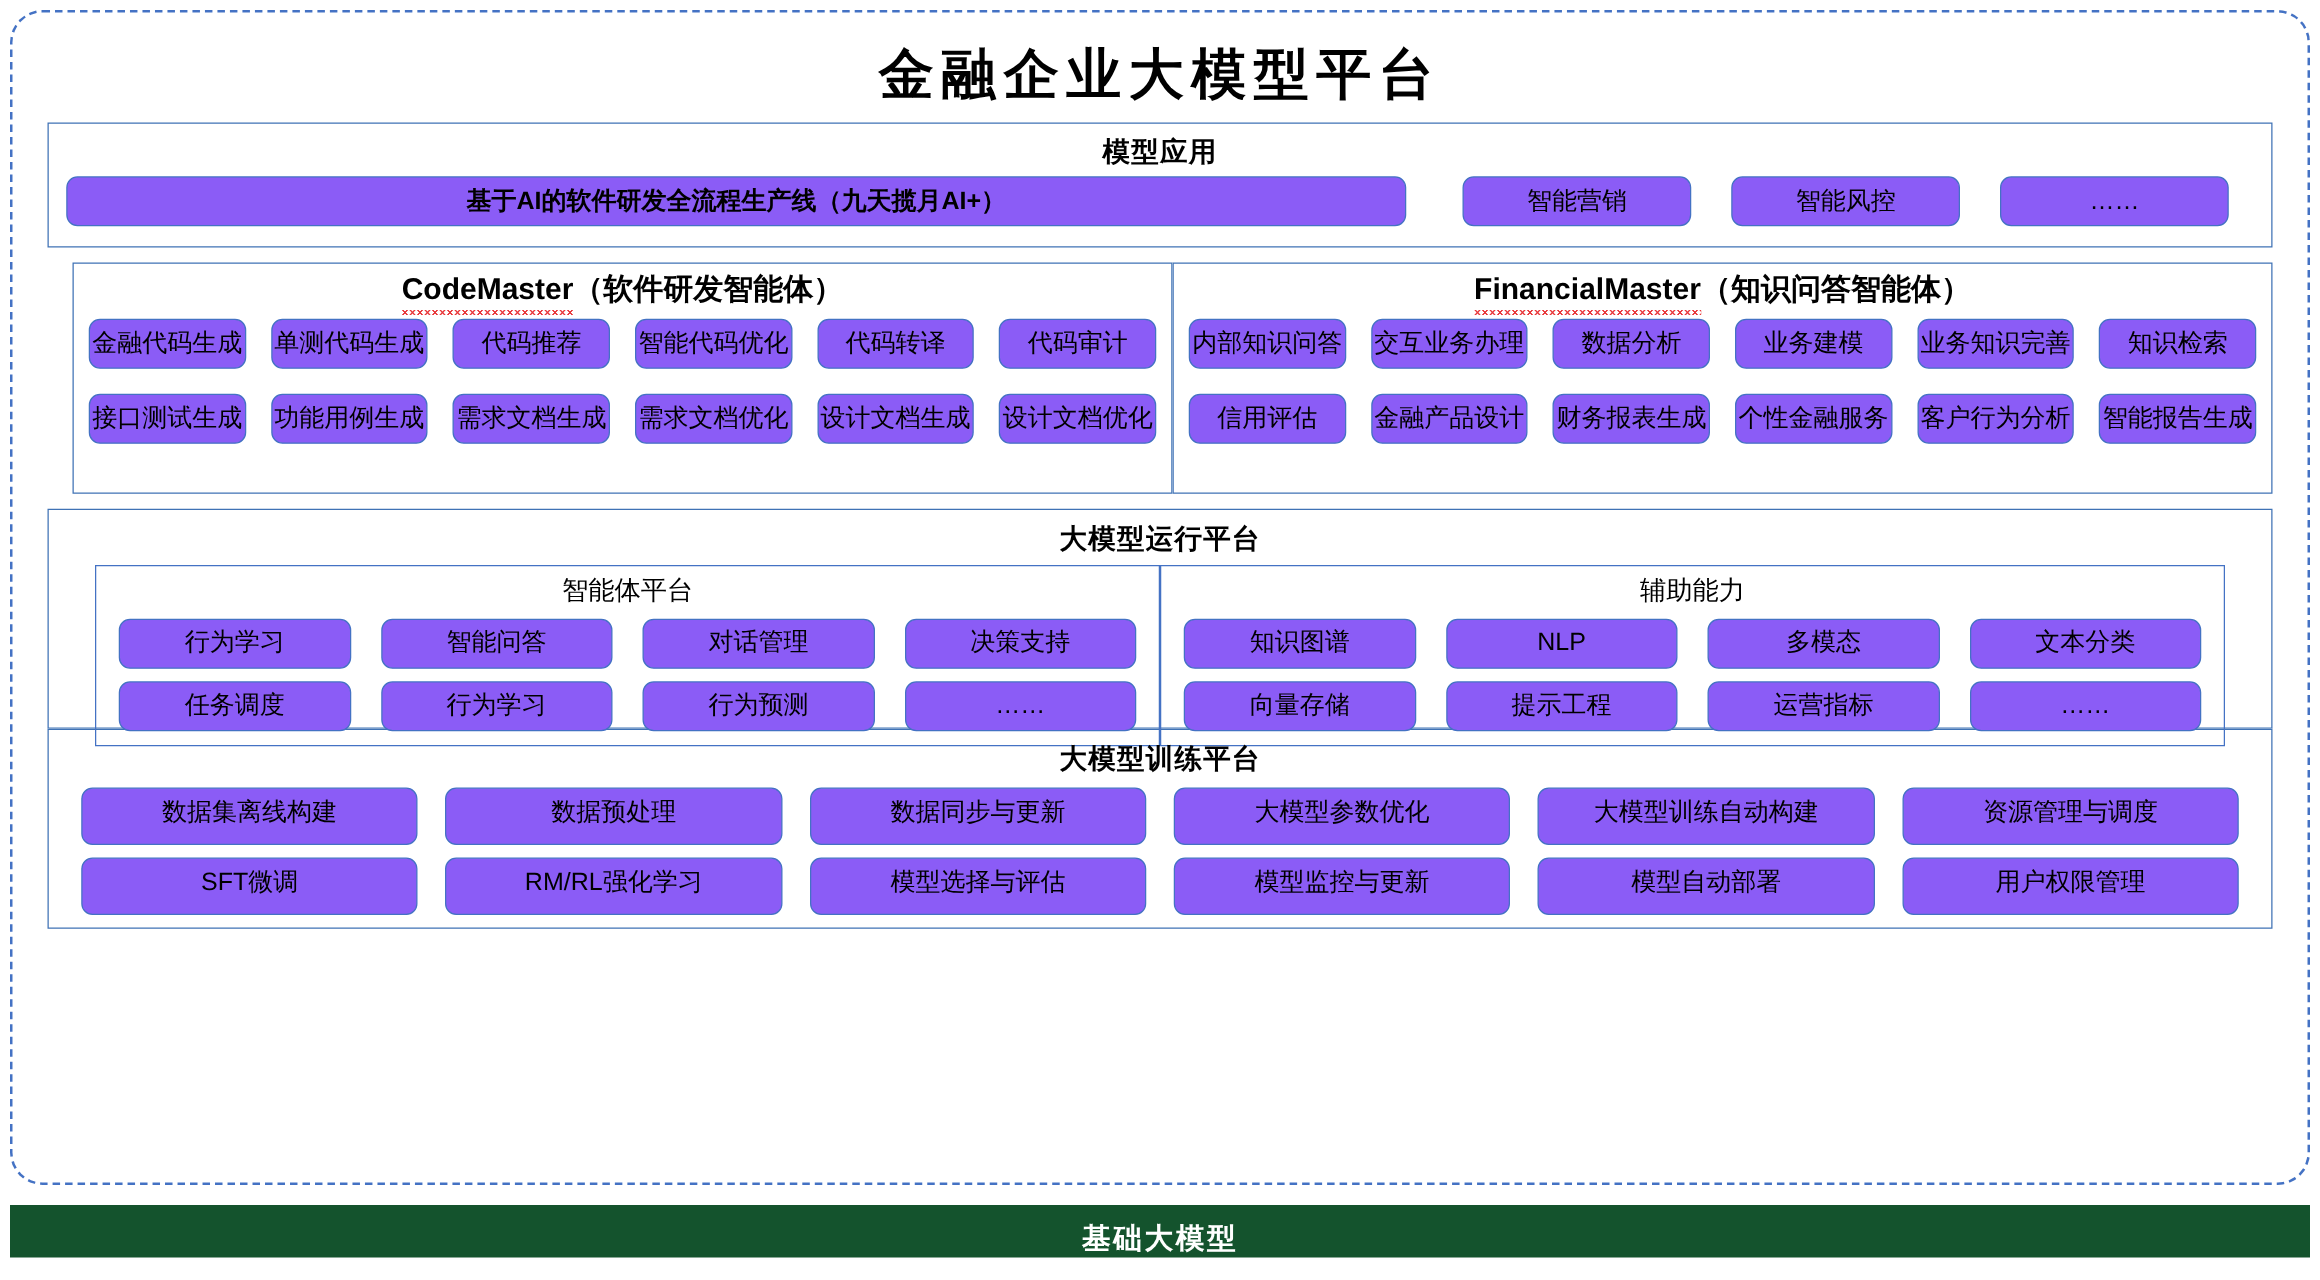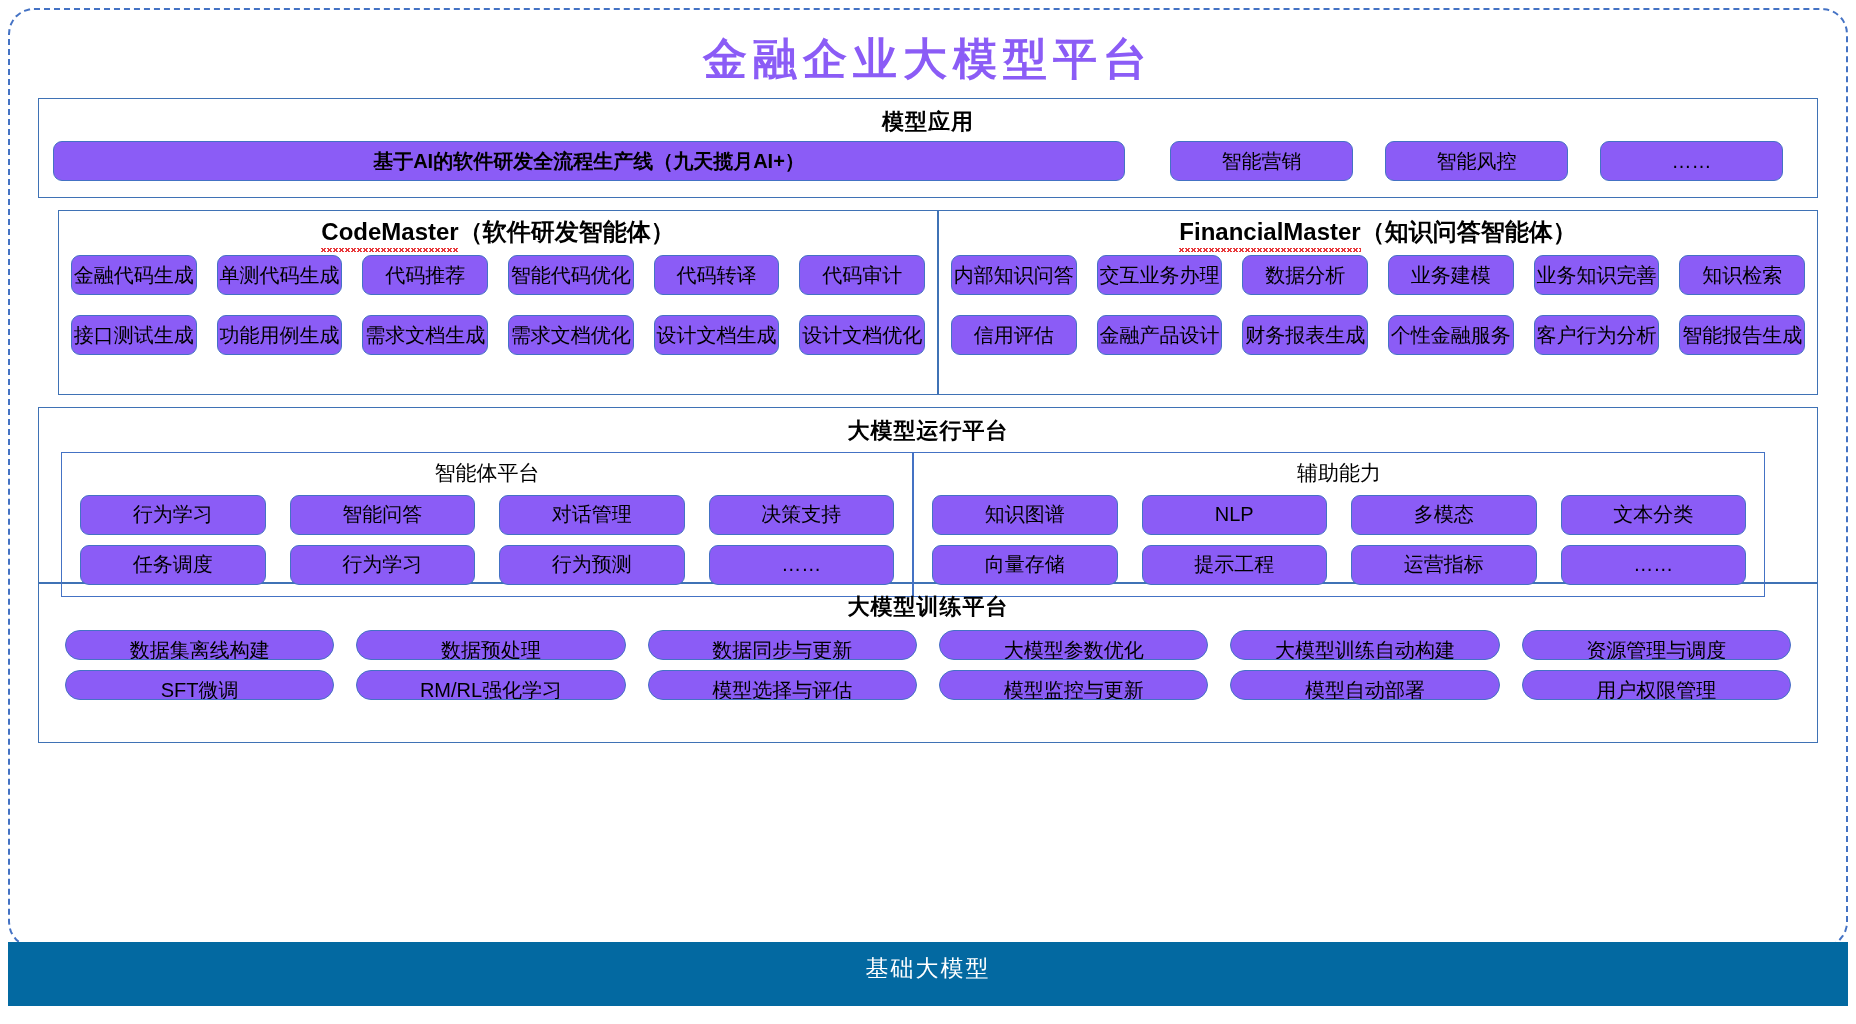--- a/index.html
+++ b/index.html
@@ -34,21 +34,21 @@
     background: #ffffff;
   }
 
   
   .main-title {
     text-align: center;
     font-family: "Liberation Serif", "DejaVu Serif", serif;
     font-size: 44px;
     font-weight: 700;
     letter-spacing: 6px;
-    color: #8b5cf6;
+    color: #000000;
     margin-top: 22px;
     line-height: 56px;
     height: 56px;
   }
 
   
   .panel {
     box-sizing: border-box;
     border: 1.5px solid #3f72b5;
     background: #ffffff;
@@ -162,21 +162,21 @@
     gap: 20px;
   }
 
   
   #sec-runtime {
     margin-top: 12px;
     height: 176px;
   }
   .runtime-split {
     display: flex;
-    justify-content: flex-start;
+    justify-content: center;
     padding: 0 22px;
     margin-top: 4px;
   }
   .runtime-box {
     box-sizing: border-box;
     border: 1.2px solid #4472c4;
     width: 852px;
     height: 145px;
     padding: 0 18px;
   }
@@ -194,33 +194,33 @@
     height: 160px;
   }
   .training-grid {
     display: grid;
     grid-template-columns: repeat(6, 1fr);
     column-gap: 22px;
     row-gap: 10px;
     padding: 0 26px;
     margin-top: 6px;
   }
-  .training-grid .chip { height: 30px; line-height: 39px; border-radius: 18px; }
+  .training-grid .chip { height: 46px; line-height: 39px; }
 
   
   #base-bar {
     position: absolute;
     left: 8px;
     bottom: 18px;
     width: 1840px;
-    height: 64px;
-    background: #0369a1;
+    height: 42px;
+    background: #14532d;
     color: #ffffff;
     font-size: 23px;
-    font-weight: 400;
+    font-weight: 700;
     line-height: 52px;
     text-align: center;
     letter-spacing: 2px;
   }
 </style>
 </head>
 <body>
 
 <div id="root">
 

